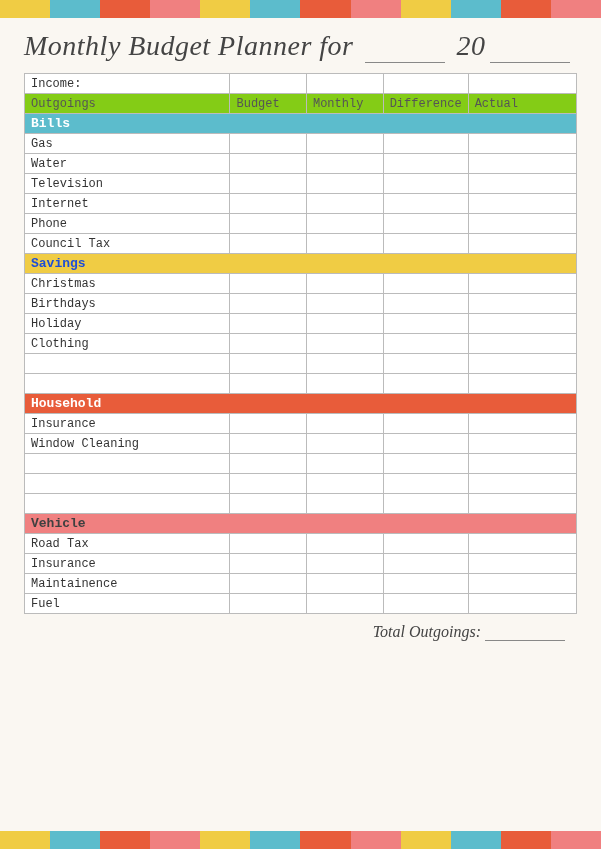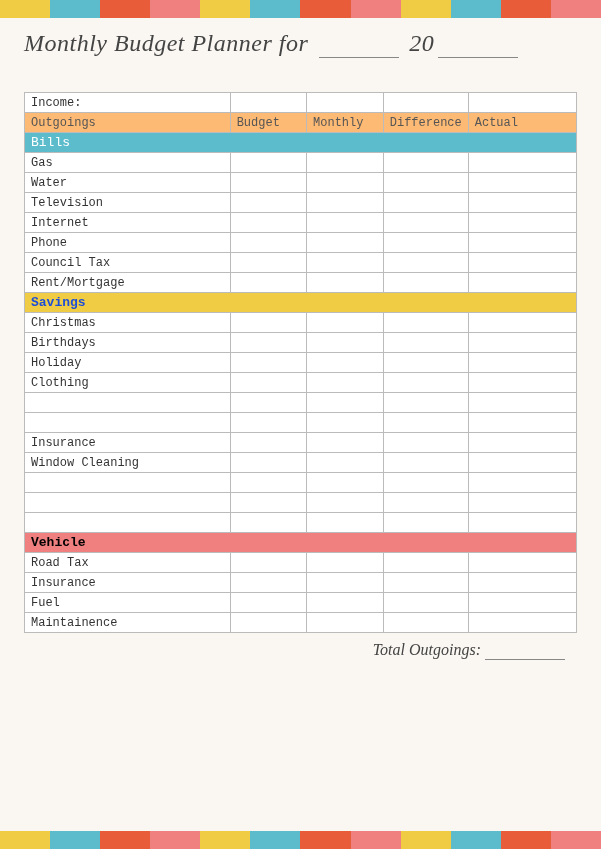--- a/index.html
+++ b/index.html
@@ -50,41 +50,40 @@
       width: 100%;
       padding: 8px 24px 16px 24px;
       flex: 1;
       display: flex;
       flex-direction: column;
     }
 
     .title {
       font-family: 'Georgia', serif;
       font-style: italic;
-      font-size: 24px;
+      font-size: 28px;
       color: #444;
       margin-bottom: 10px;
       margin-top: 4px;
       letter-spacing: 0.5px;
     }
 
     .title-underline {
       display: inline-block;
       border-bottom: 1.5px solid #888;
       min-width: 80px;
       margin: 0 4px;
     }
 
     .budget-table {
       width: 100%;
       border-collapse: collapse;
       font-size: 12px;
       color: #333;
       border: 1.5px solid #bbb;
-      margin-top: 24px;
     }
 
     .budget-table td, .budget-table th {
       border: 1px solid #bbb;
       padding: 2px 6px;
       height: 20px;
       min-width: 20px;
     }
 
     .budget-table .col-label { width: 38%; }
@@ -92,65 +91,66 @@
     .budget-table .col-actual { width: 14%; }
     .budget-table .col-diff { width: 14%; }
     .budget-table .col-notes { width: 20%; }
 
     .row-income td {
       background: #fff;
       font-size: 12px;
     }
 
     .row-header td {
-      background: #fdba74;
+      background: #84cc16;
       font-size: 12px;
       color: #555;
     }
 
     .row-category {
       background: #5cbccc;
       color: #fff;
-      font-weight: normal;
+      font-weight: bold;
       font-size: 13px;
     }
 
     .row-category-savings {
       background: #f0cc44;
       color: #fff;
       font-weight: bold;
       font-size: 13px;
     }
 
     .row-category-household {
       background: #e85c3a;
       color: #fff;
       font-weight: bold;
       font-size: 13px;
     }
 
     .row-category-vehicle {
       background: #f08080;
-      color: #000000;
+      color: #404040;
       font-weight: bold;
       font-size: 13px;
     }
 
     .row-empty td {
       background: #fff;
     }
 
     .row-data td {
       background: #fff;
       font-size: 12px;
     }
 
     .total-row {
       display: flex;
       justify-content: flex-end;
+      align-items: center;
       margin-top: 8px;
       font-family: 'Georgia', serif;
       font-style: italic;
       font-size: 16px;
       color: #444;
       padding-right: 8px;
     }
   </style>
 </head>
 <body>
@@ -242,27 +242,20 @@
             <td></td>
             <td></td>
         </tr>
         <tr class="row-data">
           <td>Council Tax</td>
           <td></td>
             <td></td>
             <td></td>
             <td></td>
         </tr>
-        <tr class="row-data">
-          <td>Rent/Mortgage</td>
-          <td></td>
-            <td></td>
-            <td></td>
-            <td></td>
-        </tr>
 
         <tr>
           <td colspan="5" class="row-category-savings" style="color:#1d4ed8;">Savings</td>
         </tr>
         <tr class="row-data">
           <td>Christmas</td>
           <td></td>
             <td></td>
             <td></td>
             <td></td>
@@ -296,20 +289,23 @@
             <td></td>
         </tr>
         <tr class="row-empty">
           <td></td>
             <td></td>
             <td></td>
             <td></td>
             <td></td>
         </tr>
 
+        <tr>
+          <td colspan="5" class="row-category-household">Household</td>
+        </tr>
         <tr class="row-data">
           <td>Insurance</td>
           <td></td>
             <td></td>
             <td></td>
             <td></td>
         </tr>
         <tr class="row-data">
           <td>Window Cleaning</td>
           <td></td>
@@ -350,28 +346,28 @@
             <td></td>
         </tr>
         <tr class="row-data">
           <td>Insurance</td>
           <td></td>
             <td></td>
             <td></td>
             <td></td>
         </tr>
         <tr class="row-data">
+          <td>Maintainence</td>
+          <td></td>
+            <td></td>
+            <td></td>
+            <td></td>
+        </tr>
+        <tr class="row-data">
           <td>Fuel</td>
-          <td></td>
-            <td></td>
-            <td></td>
-            <td></td>
-        </tr>
-        <tr class="row-data">
-          <td>Maintainence</td>
           <td></td>
             <td></td>
             <td></td>
             <td></td>
         </tr>
       </tbody>
     </table>
 
     <div class="total-row">
       <span>Total Outgoings:</span>

